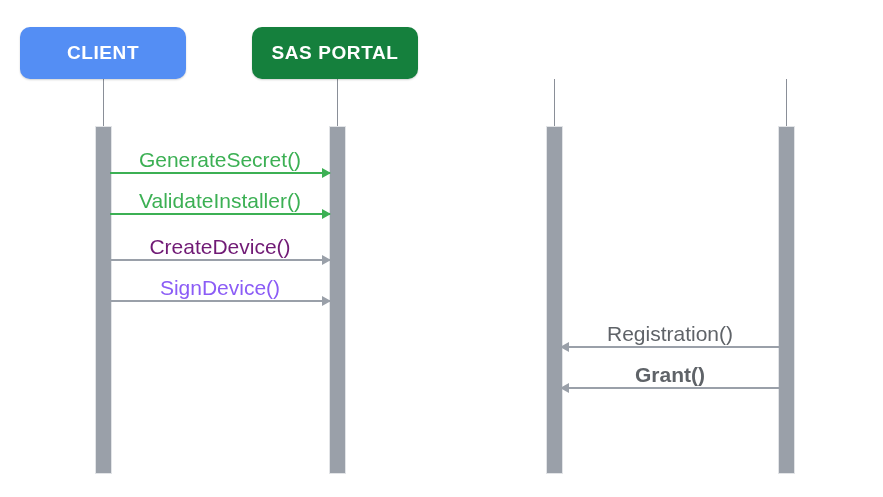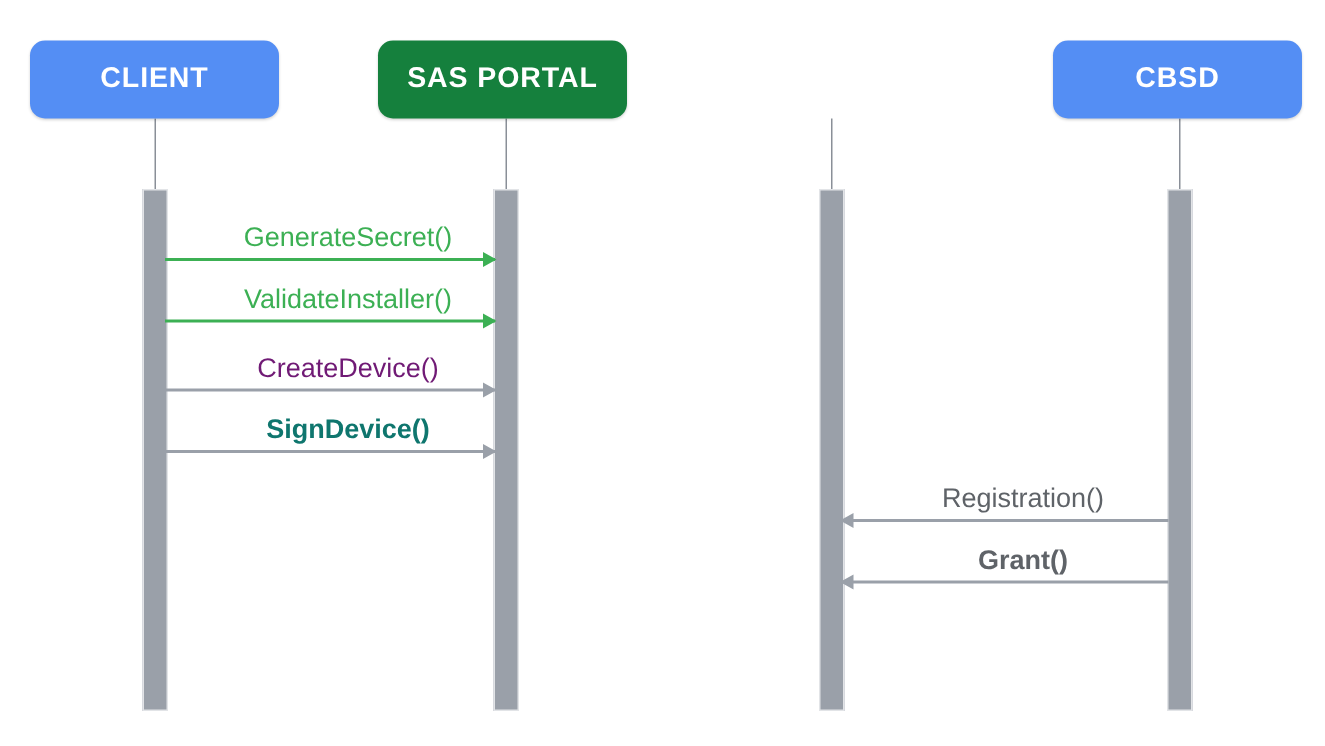--- a/index.html
+++ b/index.html
@@ -48,24 +48,24 @@
   }
   .msg-line {
     position: absolute;
     left: 0;
     top: 0;
     height: 2px;
     width: 100%;
   }
   .msg-label {
     position: absolute;
-    left: 12px;
+    left: 0;
     width: 100%;
     text-align: center;
-    font-size: 18px;
+    font-size: 21px;
     white-space: nowrap;
   }
   .arrow-head {
     position: absolute;
     top: -4px;
     width: 0;
     height: 0;
     border-top: 5px solid transparent;
     border-bottom: 5px solid transparent;
   }
@@ -89,42 +89,39 @@
     </div>
     <div class="lifeline" style="left: 337px; top: 79px; height: 48px; background: rgb(138, 143, 152);"></div>
     <div class="activation" style="left: 329px; top: 126px; width: 15px; height: 346px; background: rgb(154, 160, 169); border-color: rgb(226, 228, 231);"></div>
     <div class="actor-box" style="left: 252px; top: 27px; width: 166px; height: 52px; background: #15803d; color: rgb(255, 255, 255);">
       <span>SAS PORTAL</span>
     </div>
     <div class="lifeline" style="left: 554px; top: 79px; height: 48px; background: rgb(138, 143, 152);"></div>
     <div class="activation" style="left: 546px; top: 126px; width: 15px; height: 346px; background: rgb(154, 160, 169); border-color: rgb(226, 228, 231);"></div>
     <div class="lifeline" style="left: 786px; top: 79px; height: 48px; background: rgb(138, 143, 152);"></div>
     <div class="activation" style="left: 778px; top: 126px; width: 15px; height: 346px; background: rgb(154, 160, 169); border-color: rgb(226, 228, 231);"></div>
-    <div class="actor-box" style="left: 702px; top: 27px; width: 166px; height: 52px; background: rgb(84, 142, 244); color: rgb(255, 255, 255);">
-      <span>CBSD</span>
-    </div>
     <div class="msg" style="left: 110px; top: 172px; width: 220px; color: rgb(60, 176, 84);">
       <div class="msg-line" style="background: rgb(60, 176, 84);"></div>
       <div class="arrow-head right" style="color: rgb(60, 176, 84);"></div>
       <div class="msg-label" style="color: rgb(60, 176, 84); top: -24px;">GenerateSecret()</div>
     </div>
     <div class="msg" style="left: 110px; top: 213px; width: 220px; color: rgb(60, 176, 84);">
       <div class="msg-line" style="background: rgb(60, 176, 84);"></div>
       <div class="arrow-head right" style="color: rgb(60, 176, 84);"></div>
       <div class="msg-label" style="color: rgb(60, 176, 84); top: -24px;">ValidateInstaller()</div>
     </div>
     <div class="msg" style="left: 110px; top: 259px; width: 220px; color: rgb(154, 160, 169);">
       <div class="msg-line" style="background: rgb(154, 160, 169);"></div>
       <div class="arrow-head right" style="color: rgb(154, 160, 169);"></div>
       <div class="msg-label" style="color: #701a75; top: -24px;">CreateDevice()</div>
     </div>
     <div class="msg" style="left: 110px; top: 300px; width: 220px; color: rgb(154, 160, 169);">
       <div class="msg-line" style="background: rgb(154, 160, 169);"></div>
       <div class="arrow-head right" style="color: rgb(154, 160, 169);"></div>
-      <div class="msg-label" style="color: #0f766e; top: -24px; font-weight: bold;">SignDevice()</div>
+      <div class="msg-label" style="color: #8b5cf6; top: -24px;">SignDevice()</div>
     </div>
     <div class="msg" style="left: 561px; top: 346px; width: 218px; color: rgb(154, 160, 169);">
       <div class="msg-line" style="background: rgb(154, 160, 169);"></div>
       <div class="arrow-head left" style="color: rgb(154, 160, 169);"></div>
       <div class="msg-label" style="color: rgb(95, 99, 104); top: -24px; text-align: center;">Registration()</div>
     </div>
     <div class="msg" style="left: 561px; top: 387px; width: 218px; color: rgb(154, 160, 169);">
       <div class="msg-line" style="background: rgb(154, 160, 169);"></div>
       <div class="arrow-head left" style="color: rgb(154, 160, 169);"></div>
       <div class="msg-label" style="color: rgb(95, 99, 104); top: -24px; font-weight: bold;">Grant()</div>

